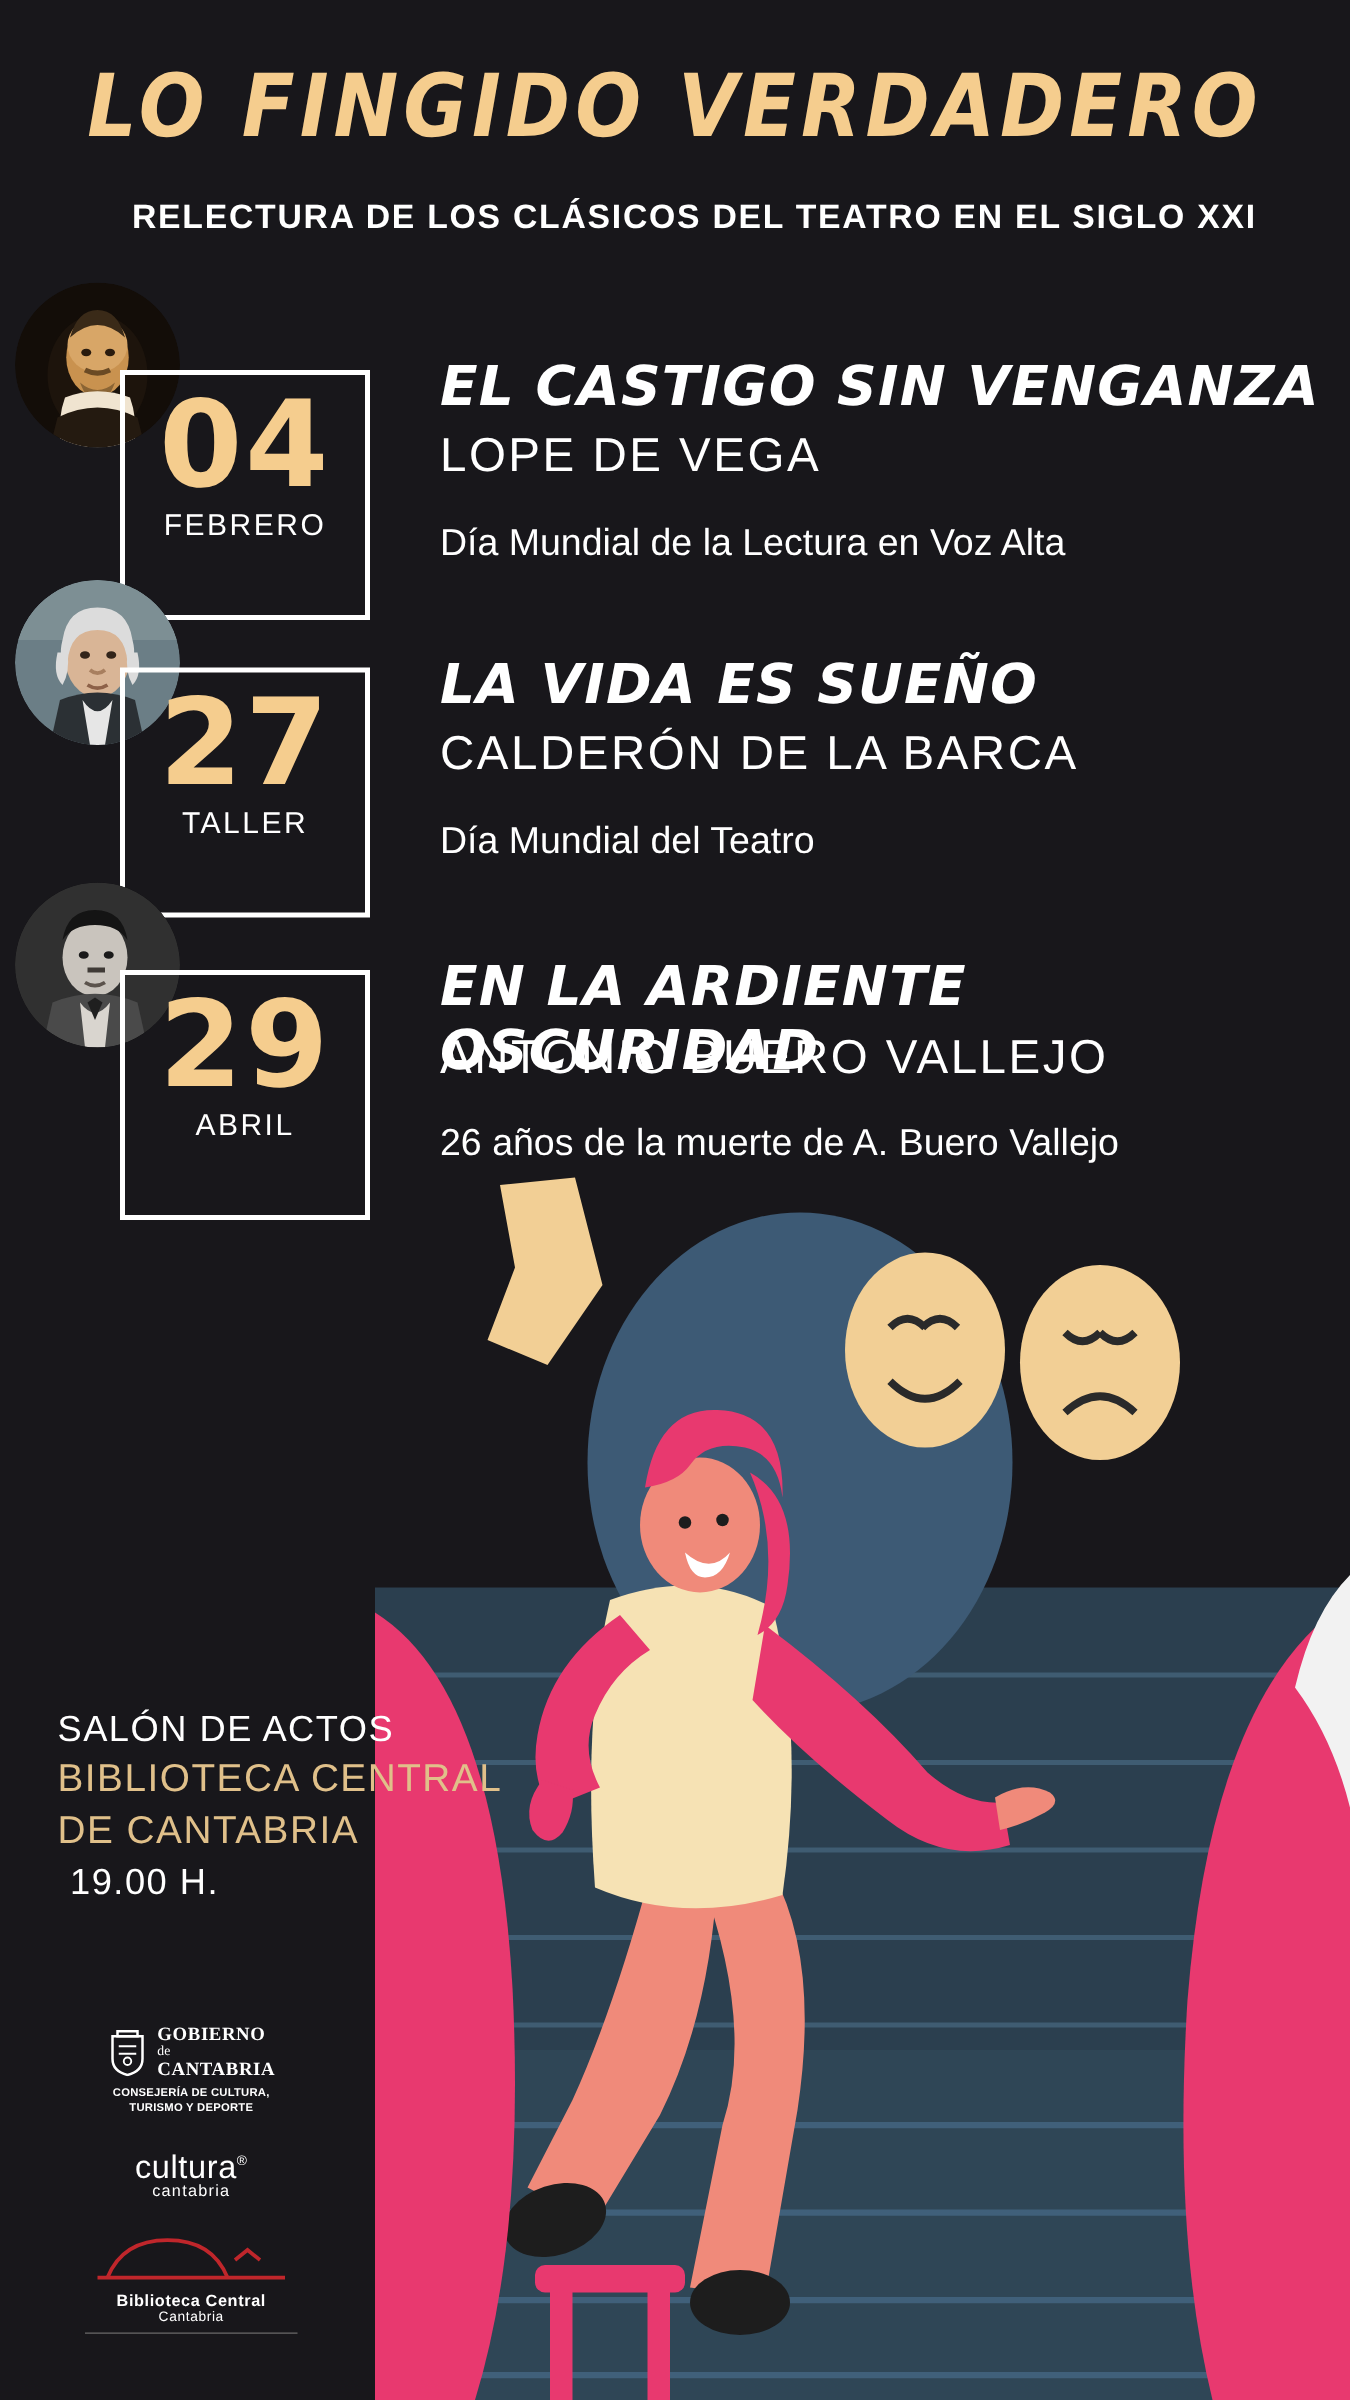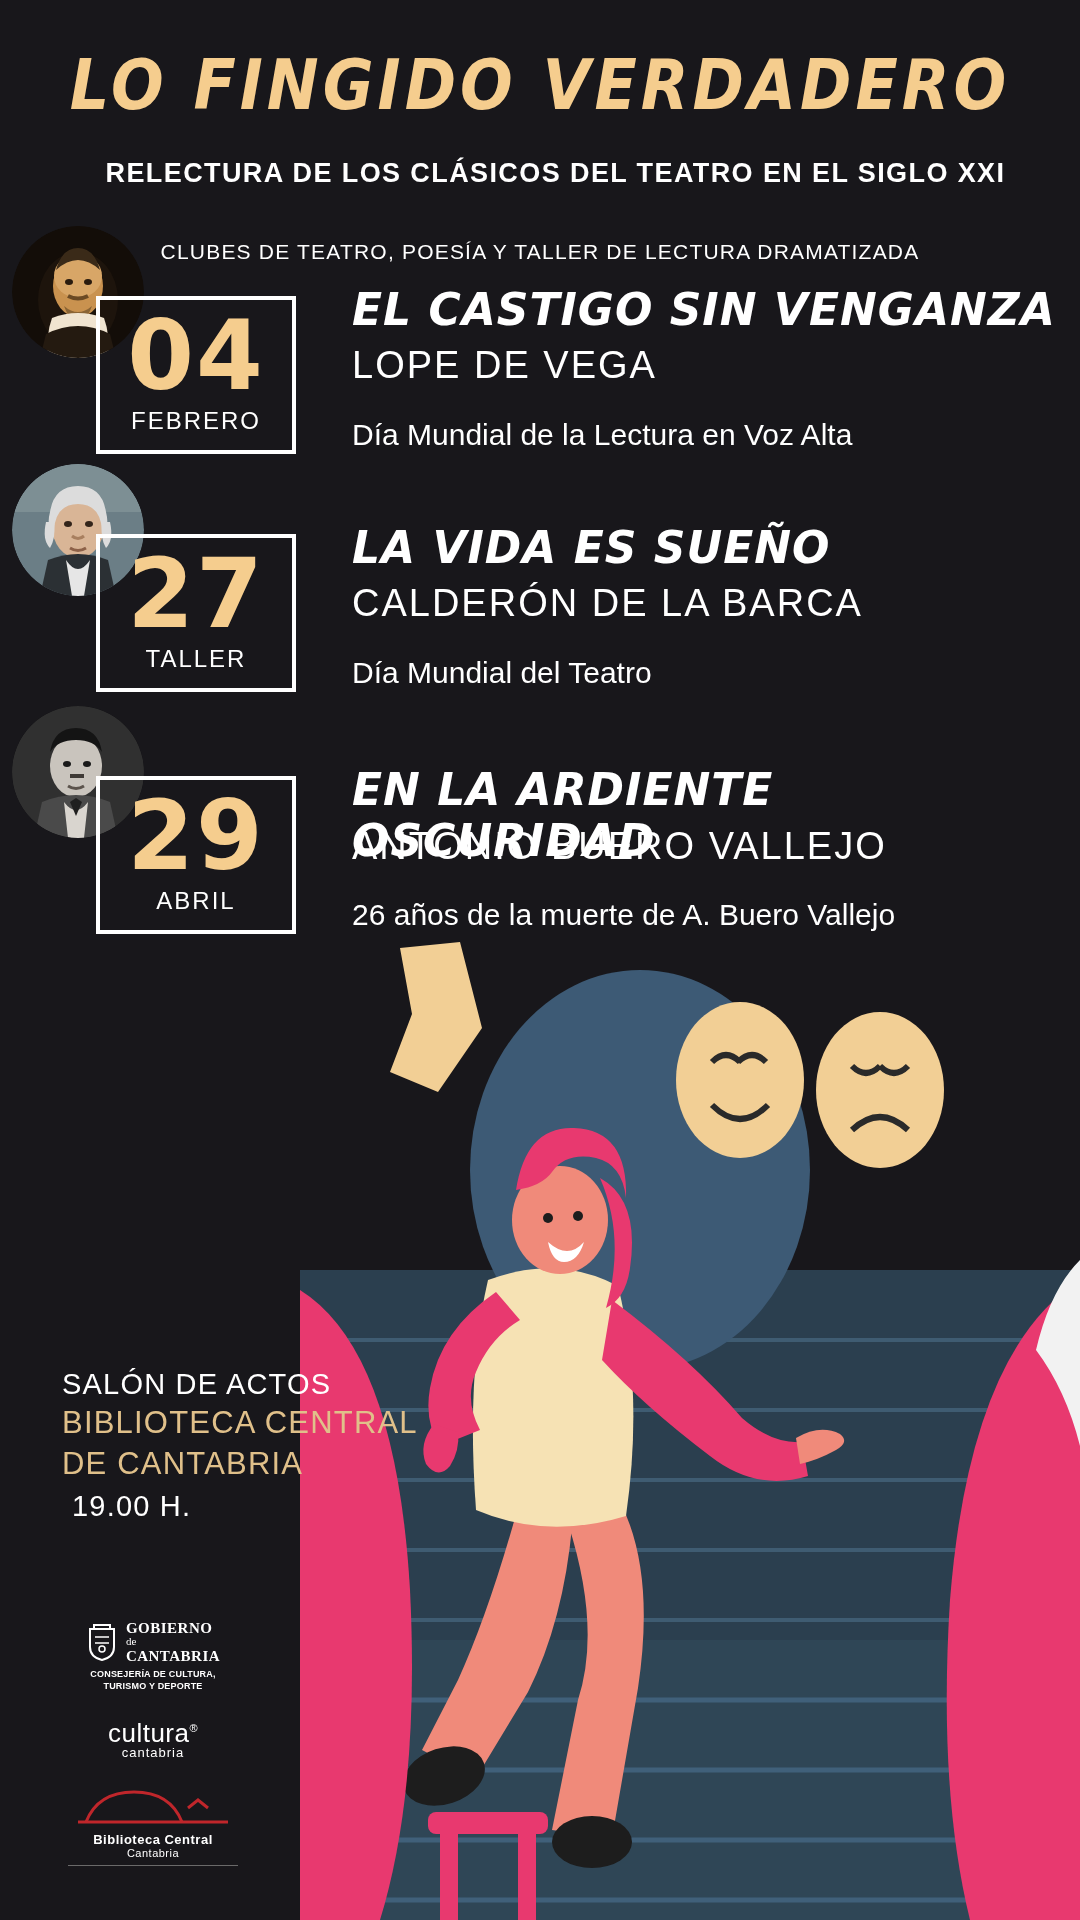--- a/index.html
+++ b/index.html
@@ -54,21 +54,21 @@
     overflow:hidden;
     left:12px;
     top:0;
   }
   .portrait svg { display:block; }
 
   .datebox {
     position:absolute;
     left:96px;
     top:70px;
-    width:200px; height:158px;
+    width:200px; height:200px;
     border:4px solid #ffffff;
     color:#f5cd8e;
     display:flex;
     flex-direction:column;
     align-items:center;
     justify-content:flex-start;
   }
   .daynum {
     font-family:"DejaVu Sans", sans-serif;
     font-size:96px;
@@ -100,21 +100,21 @@
     letter-spacing:2px;
   }
   .ev-note {
     position:absolute;
     left:352px;
     color:#ffffff;
     font-size:30px;
   }
 
   
-  .venue { position:absolute; left:62px; top:1365px; line-height:1.32; }
+  .venue { position:absolute; left:46px; top:1365px; line-height:1.32; }
   .venue .l1 { color:#ffffff; font-size:29px; letter-spacing:1.2px; }
   .venue .l2 { color:#e0c08a; font-size:31px; letter-spacing:1.2px; }
   .venue .l3 { color:#e0c08a; font-size:31px; letter-spacing:1.2px; }
   .venue .l4 { color:#ffffff; font-size:29px; letter-spacing:1.2px; margin-top:2px;margin-left:10px; }
 
   
   .logos { position:absolute; left:58px; top:1620px; width:260px; }
   .logo-block { margin-bottom:26px; text-align:center; width:190px; }
   .logo-gob-row { display:flex; align-items:center; justify-content:center; gap:8px; }
   .logo-gob-text { color:#ffffff; text-align:left; line-height:1.08; }
@@ -132,21 +132,20 @@
   
   #illus { position:absolute; left:0; top:940px; width:1080px; height:980px; }
 </style>
 </head>
 <body>
 
 <div id="poster">
 
   <div class="title">LO FINGIDO VERDADERO</div>
   <div class="subtitle">RELECTURA DE LOS CLÁSICOS DEL TEATRO EN EL SIGLO XXI</div>
-  <div class="subsubtitle">CLUBES DE TEATRO, POESÍA Y TALLER DE LECTURA DRAMATIZADA</div>
 
   <div class="event" style="top:226px;">
     <div class="portrait">
       <svg width="132" height="132" viewBox="0 0 132 132">
         <defs>
             <clipPath id="c1">
               <circle cx="66" cy="66" r="66"></circle>
             </clipPath>
           </defs>
         <g clip-path="url(#c1)">

